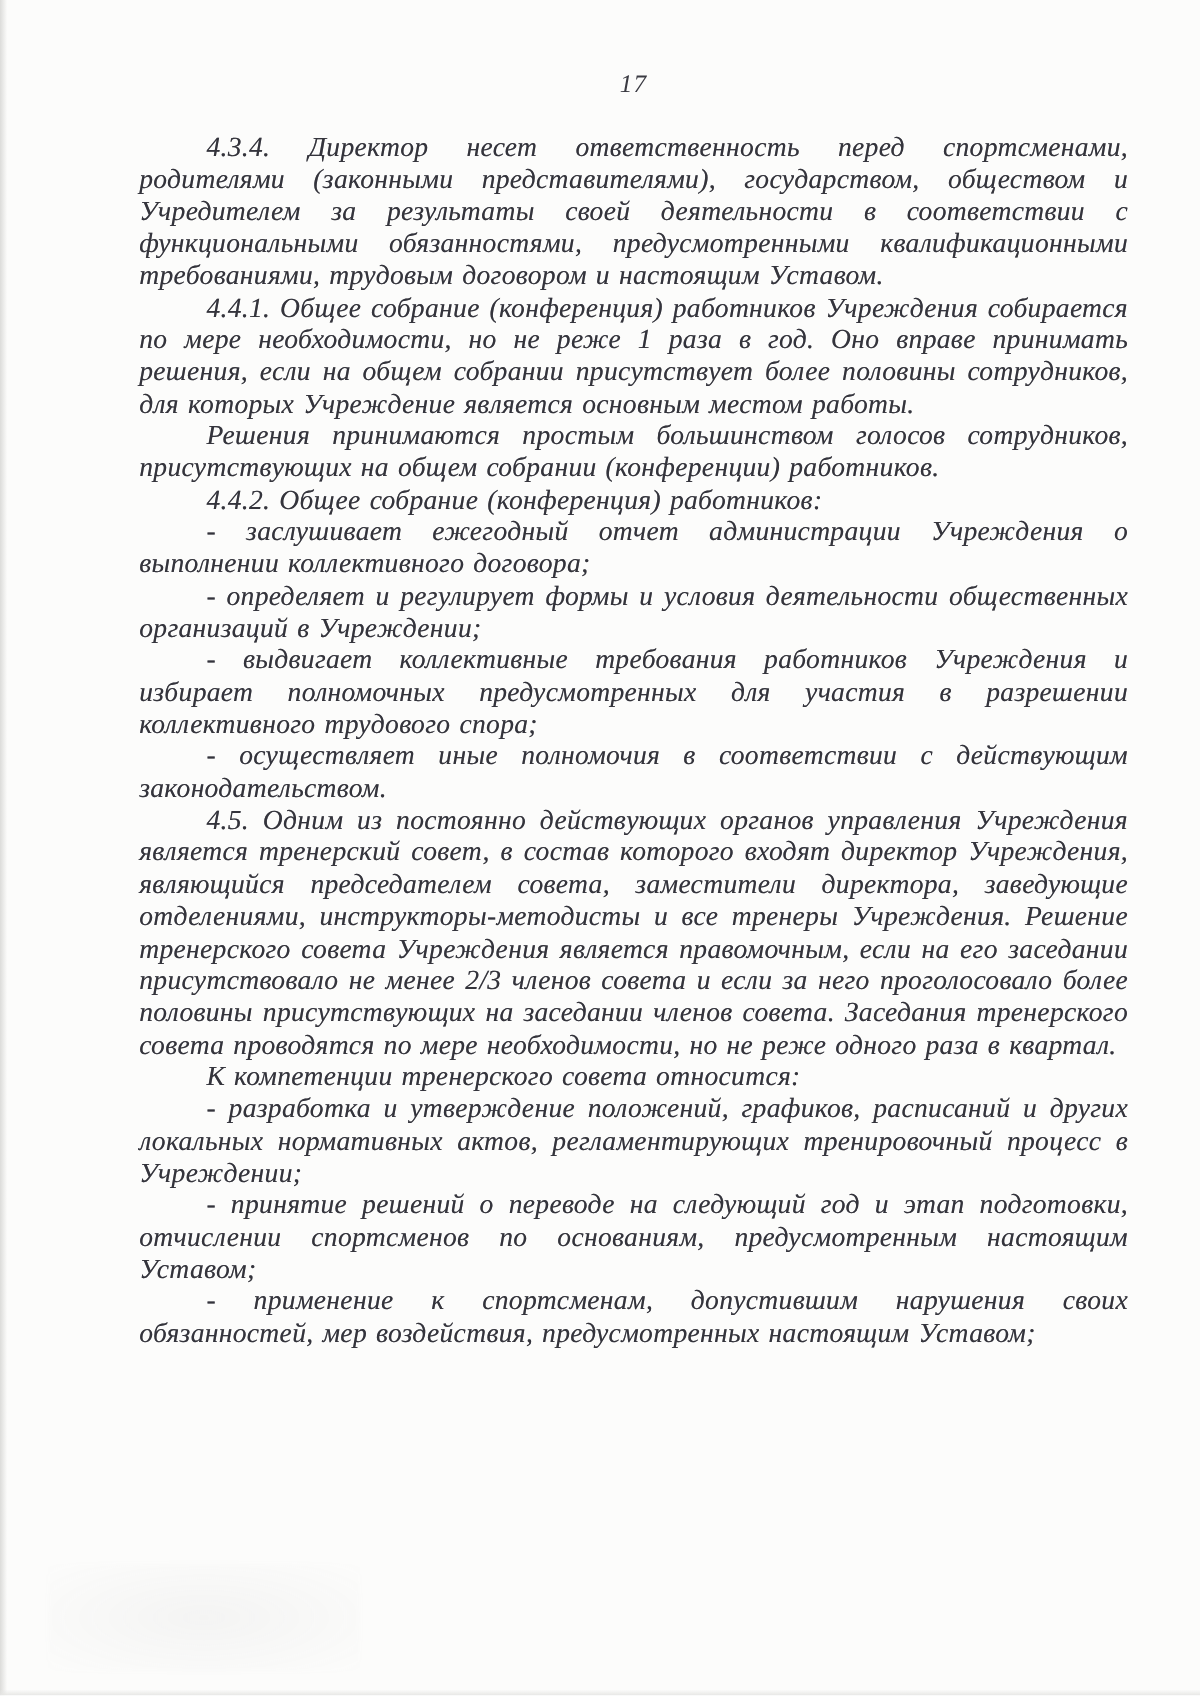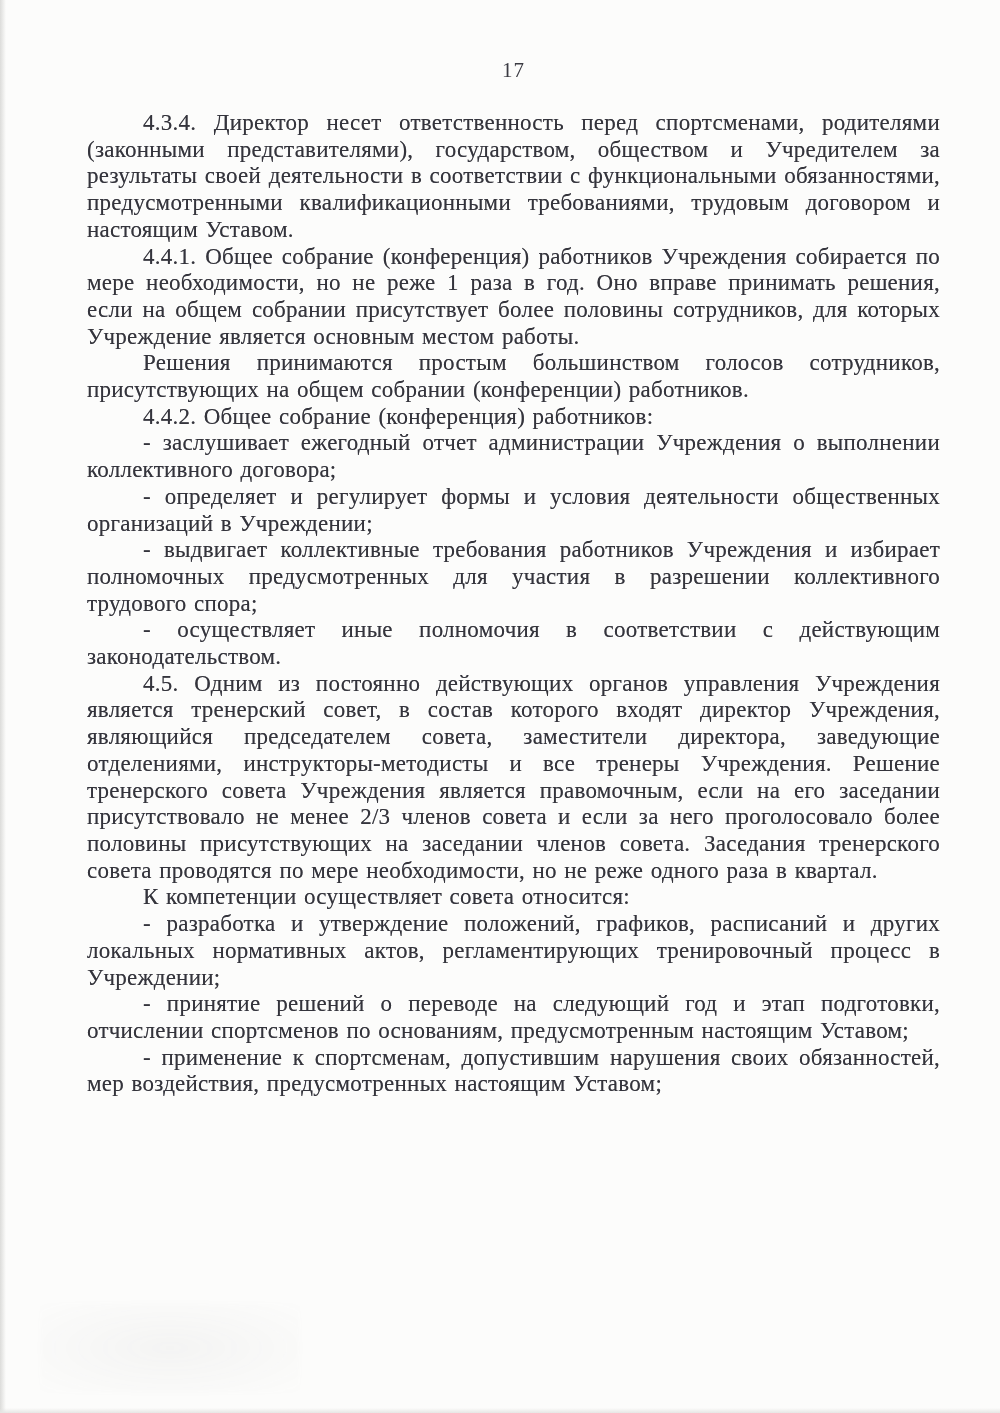--- a/index.html
+++ b/index.html
@@ -31,21 +31,22 @@
   }
   .ghost {
     position: absolute;
     left: 40px; bottom: 20px;
     width: 260px; height: 90px;
     background: radial-gradient(ellipse at center, rgba(120,120,125,0.06), rgba(255,255,255,0));
     filter: blur(2px);
   }
   .content {
     position: relative;
-    padding: 58px 60px 0 87px; 
+    padding: 58px 60px 0 116px; 
+    font-style: italic;
   }
   .page-number {
     text-align: center;
     font-size: 21px;
     letter-spacing: 1px;
     color: #3a3a42;
   }
   .body-text {
     margin-top: 27px;
     font-size: 23px;
@@ -74,19 +75,19 @@
     <div class="body-text">
       <p>4.3.4. Директор несет ответственность перед спортсменами, родителями (законными представителями), государством, обществом и Учредителем за результаты своей деятельности в соответствии с функциональными обязанностями, предусмотренными квалификационными требованиями, трудовым договором и настоящим Уставом.</p>
       <p>4.4.1. Общее собрание (конференция) работников Учреждения собирается по мере необходимости, но не реже 1 раза в год. Оно вправе принимать решения, если на общем собрании присутствует более половины сотрудников, для которых Учреждение является основным местом работы.</p>
       <p>Решения принимаются простым большинством голосов сотрудников, присутствующих на общем собрании (конференции) работников.</p>
       <p>4.4.2. Общее собрание (конференция) работников:</p>
       <p>- заслушивает ежегодный отчет администрации Учреждения о выполнении коллективного договора;</p>
       <p>- определяет и регулирует формы и условия деятельности общественных организаций в Учреждении;</p>
       <p>- выдвигает коллективные требования работников Учреждения и избирает полномочных предусмотренных для участия в разрешении коллективного трудового спора;</p>
       <p>- осуществляет иные полномочия в соответствии с действующим законодательством.</p>
       <p>4.5. Одним из постоянно действующих органов управления Учреждения является тренерский совет, в состав которого входят директор Учреждения, являющийся председателем совета, заместители директора, заведующие отделениями, инструкторы-методисты и все тренеры Учреждения. Решение тренерского совета Учреждения является правомочным, если на его заседании присутствовало не менее 2/3 членов совета и если за него проголосовало более половины присутствующих на заседании членов совета. Заседания тренерского совета проводятся по мере необходимости, но не реже одного раза в квартал.</p>
-      <p>К компетенции осуществляет совета относится:</p>
+      <p>К компетенции тренерского совета относится:</p>
       <p>- разработка и утверждение положений, графиков, расписаний и других локальных нормативных актов, регламентирующих тренировочный процесс в Учреждении;</p>
       <p>- принятие решений о переводе на следующий год и этап подготовки, отчислении спортсменов по основаниям, предусмотренным настоящим Уставом;</p>
       <p>- применение к спортсменам, допустившим нарушения своих обязанностей, мер воздействия, предусмотренных настоящим Уставом;</p>
     </div>
   </div>
 </div>
 
 </body></html>

